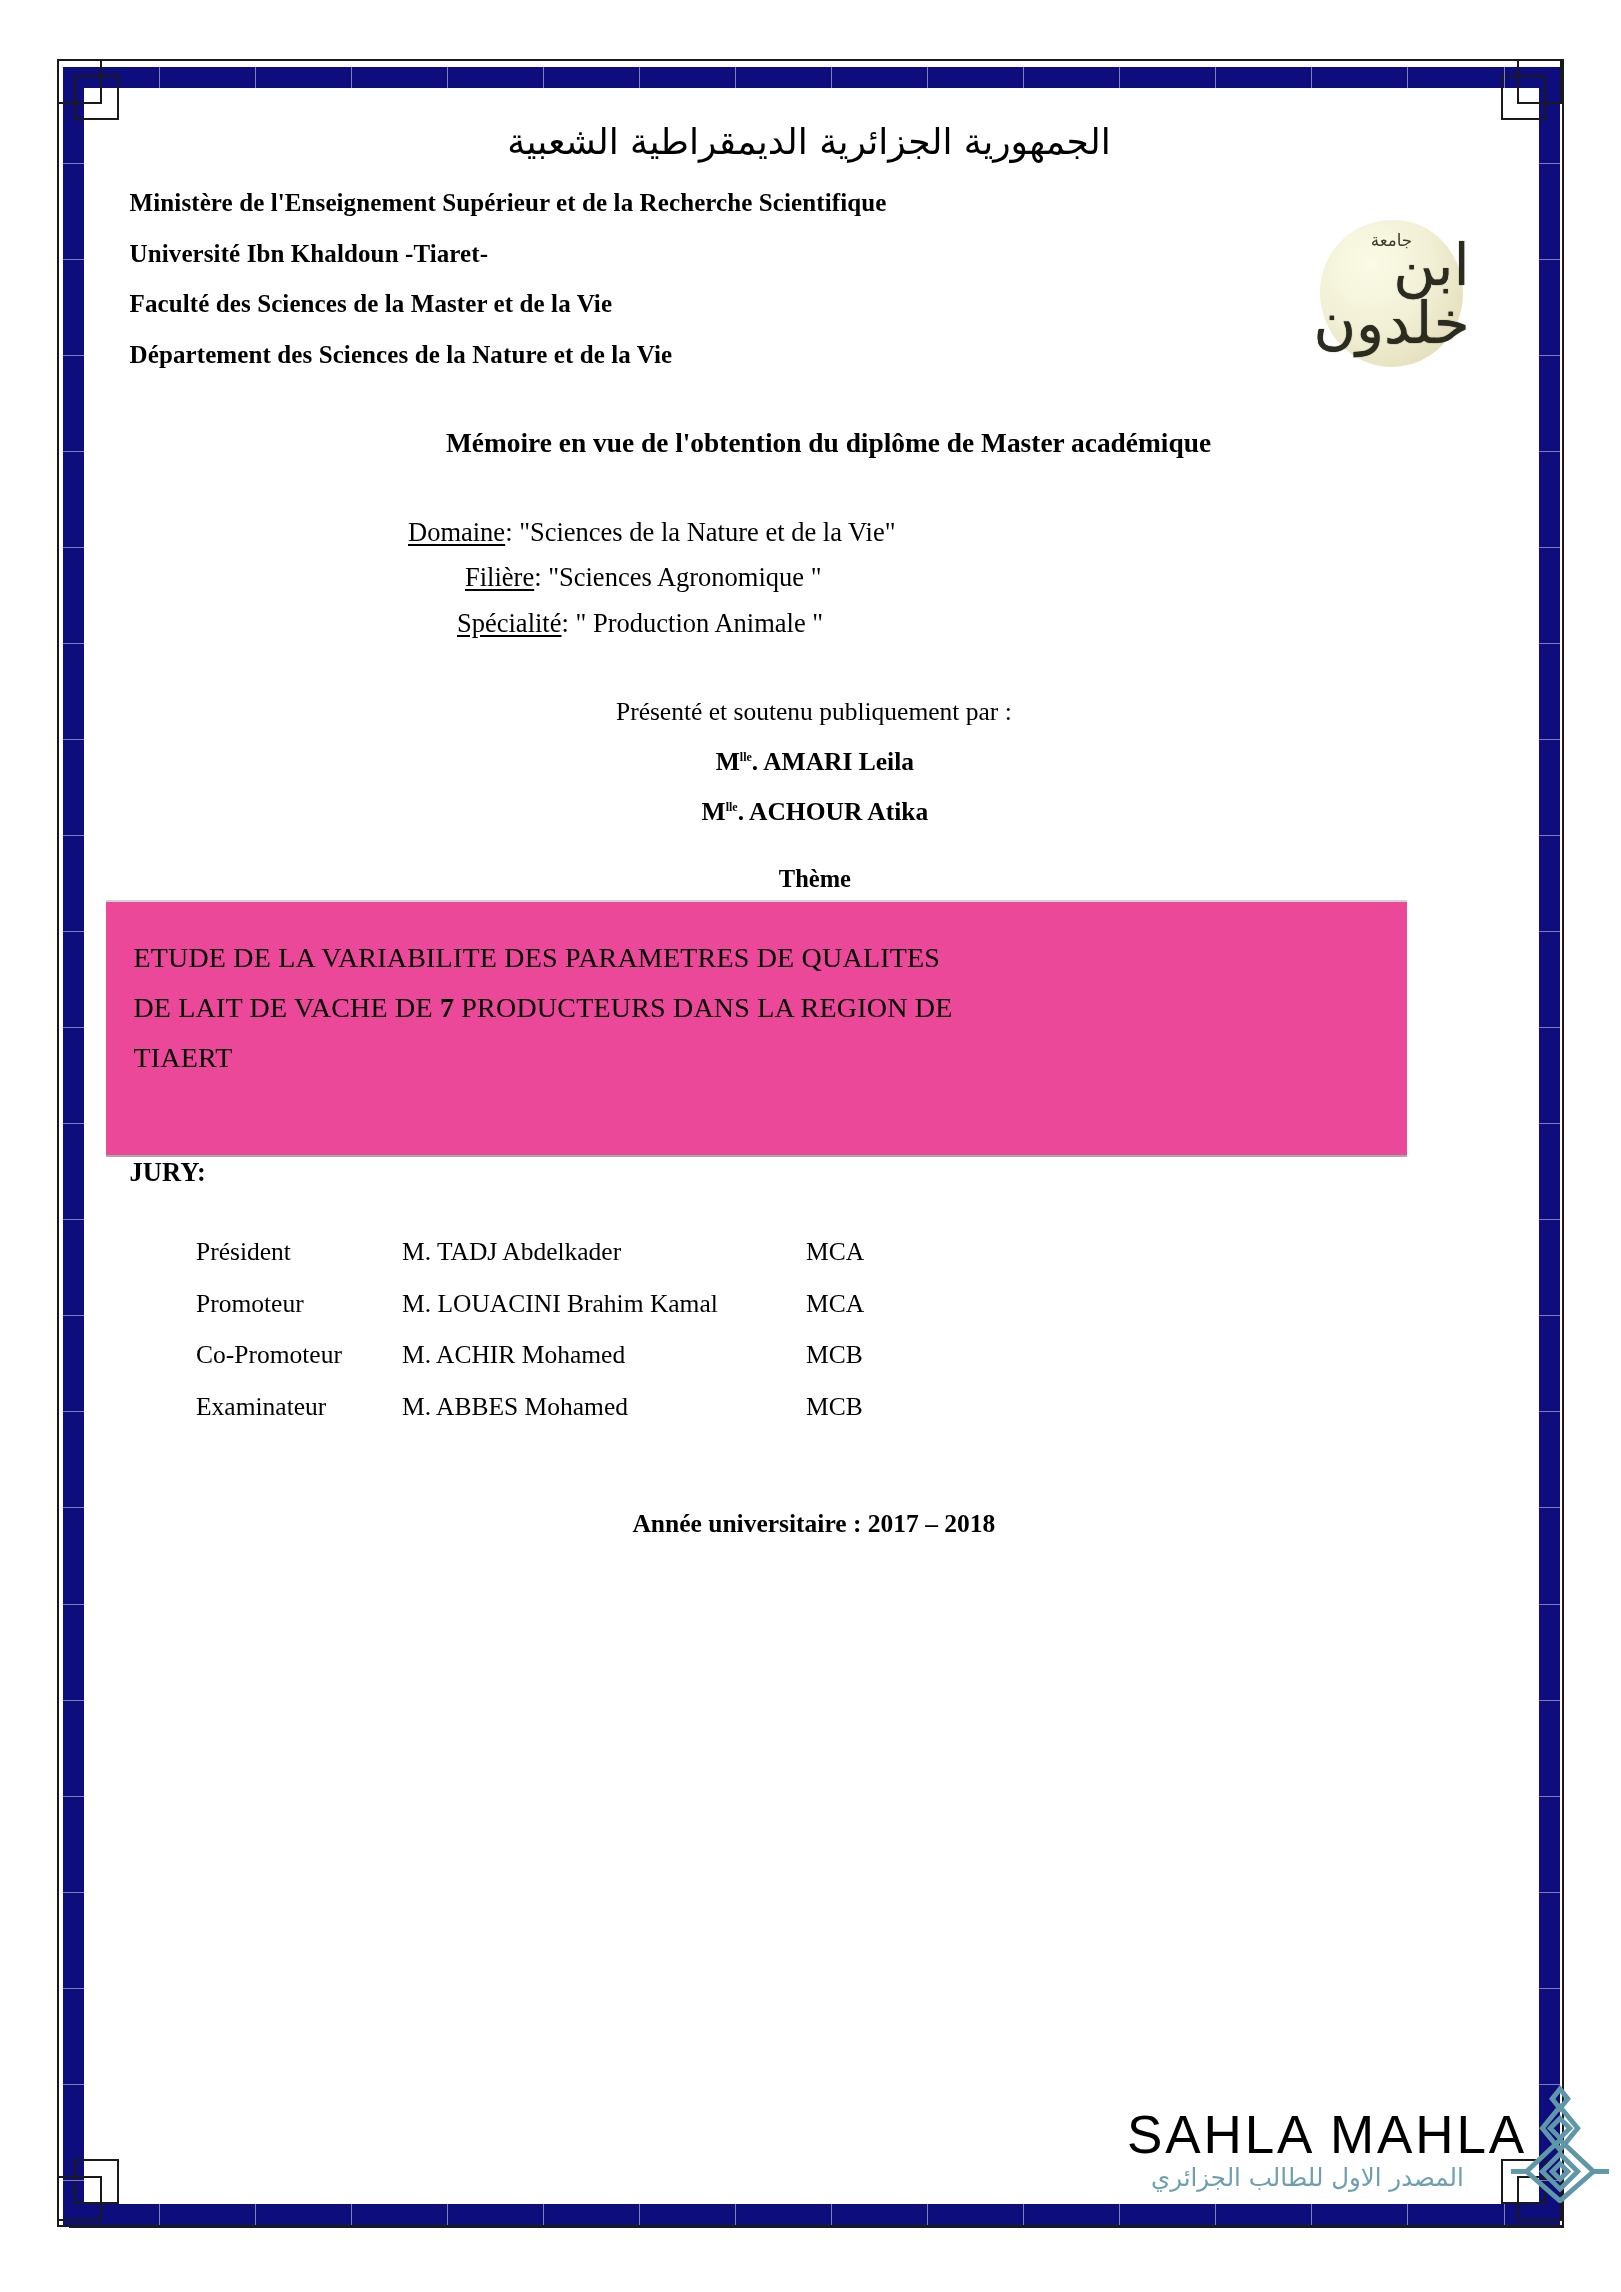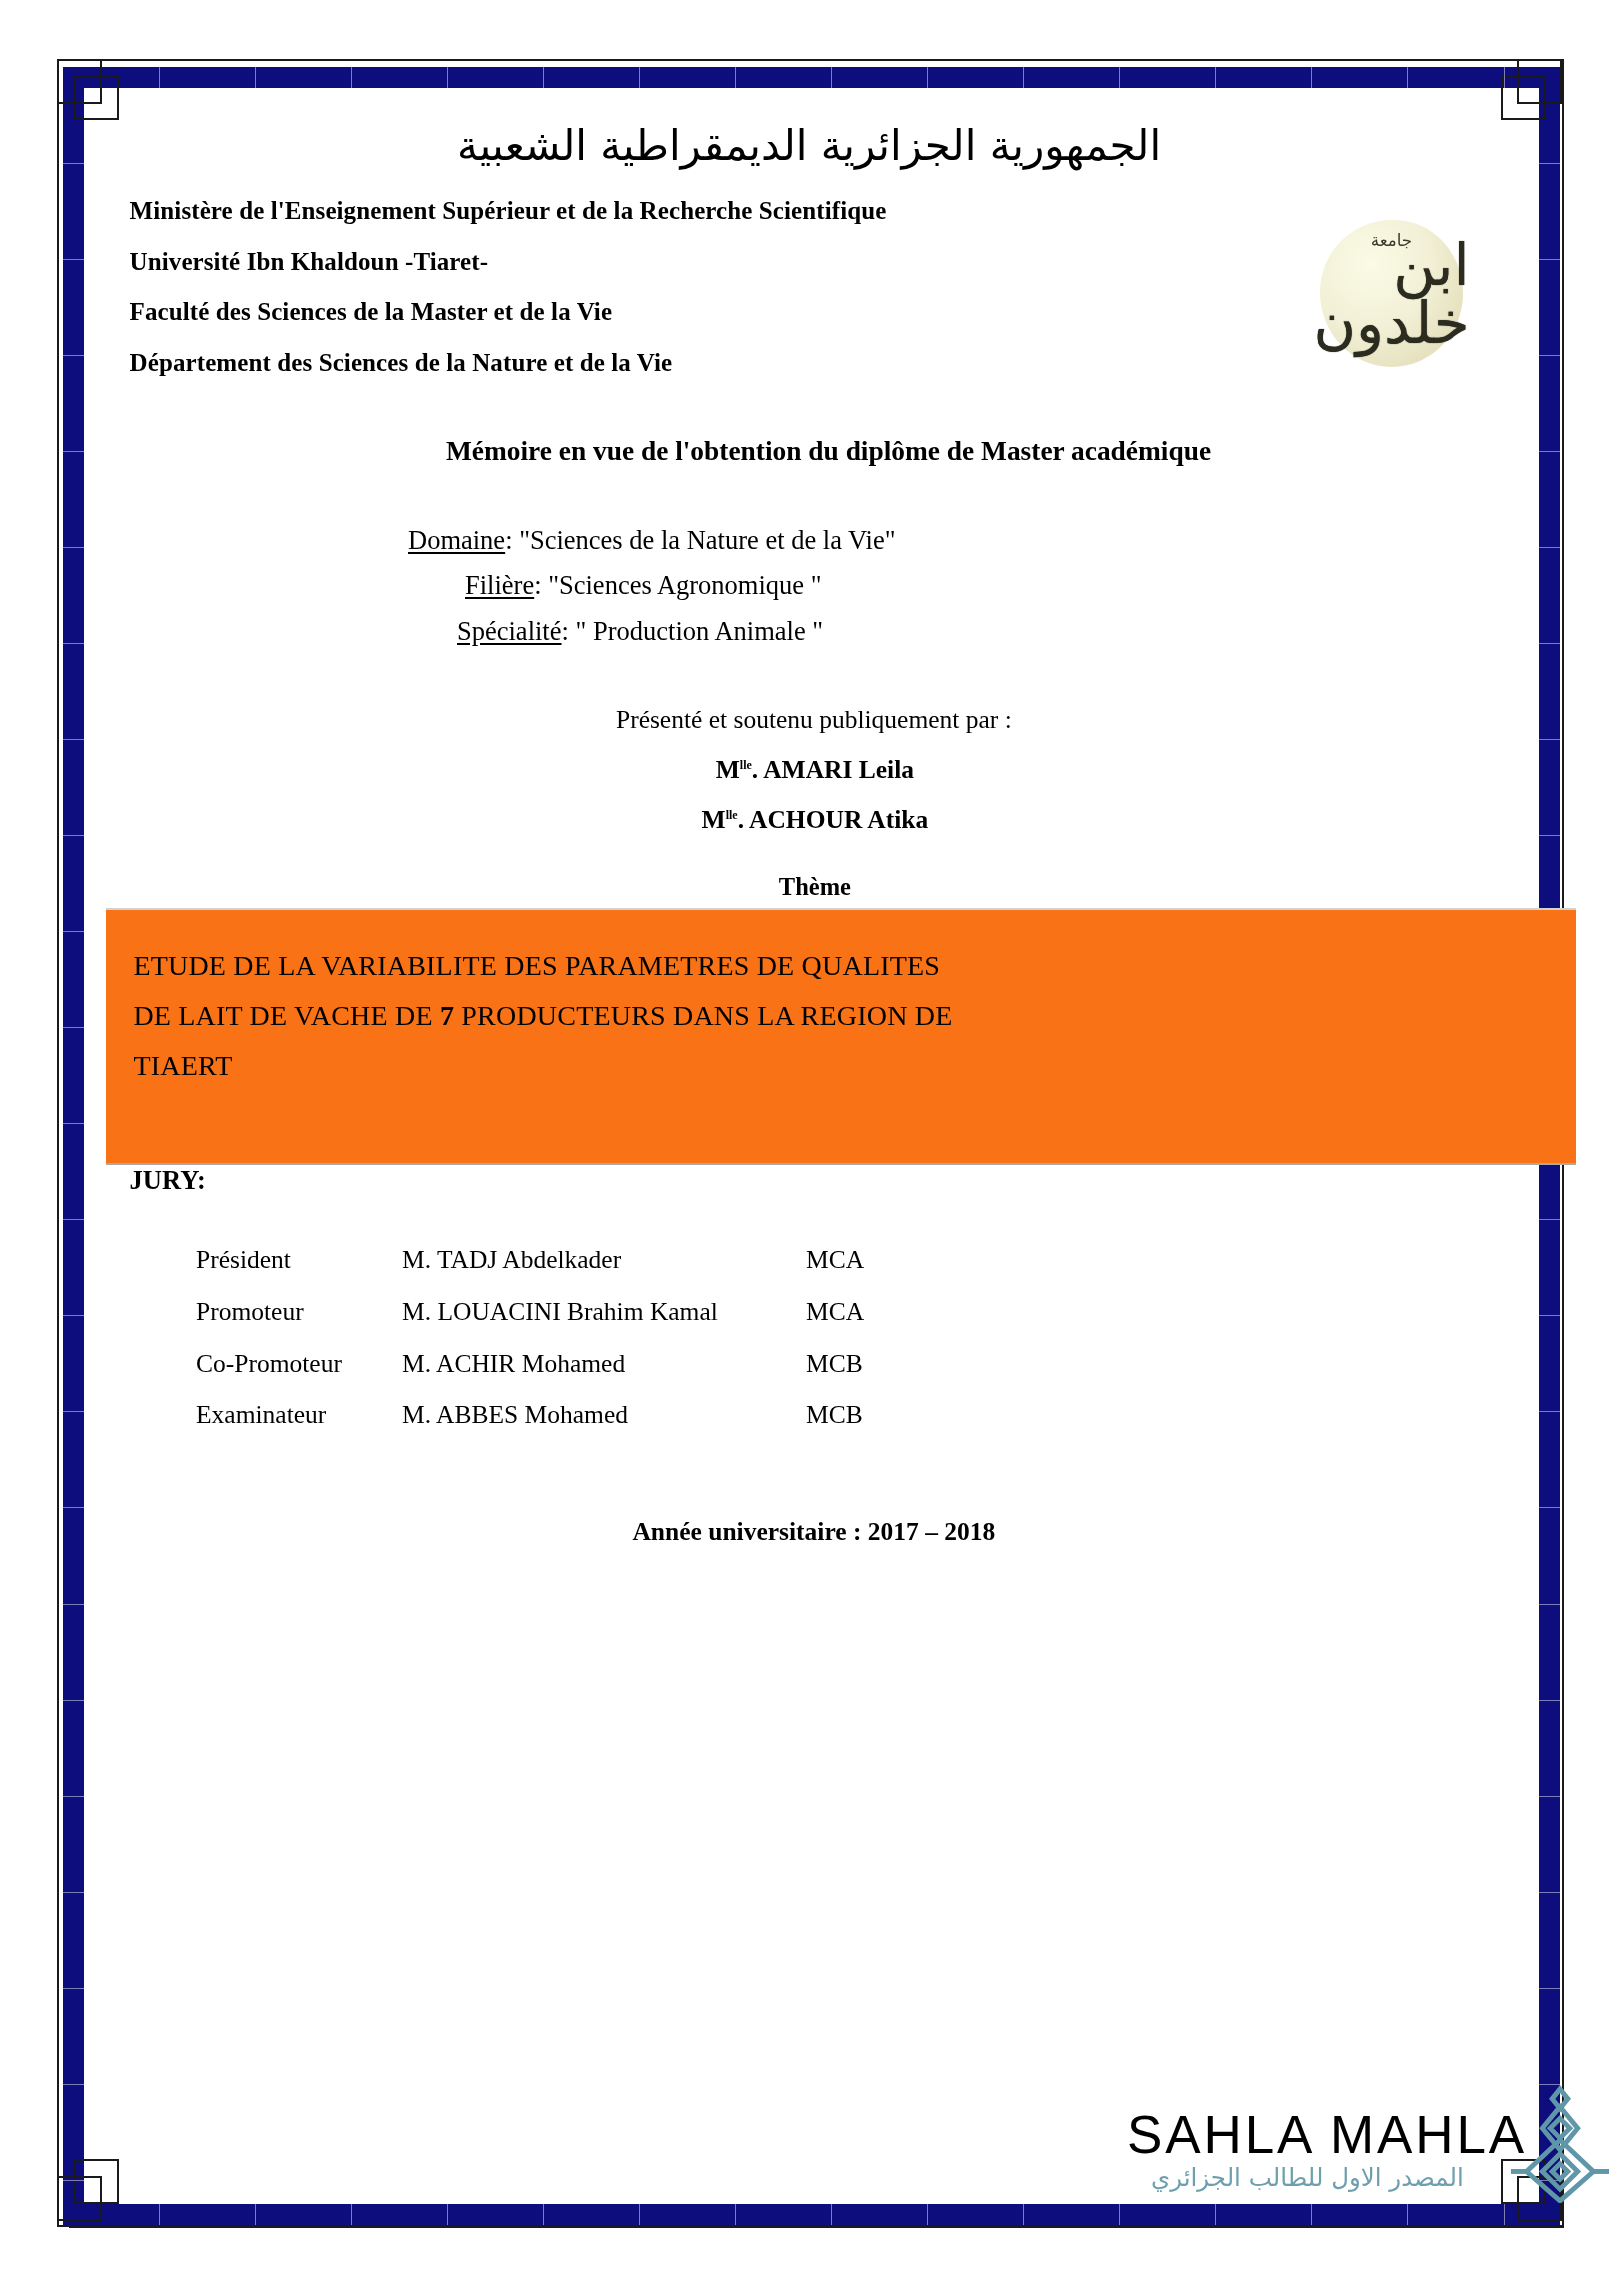--- a/index.html
+++ b/index.html
@@ -71,21 +71,21 @@
     left: 108px;
     top: 118px;
     width: 1402px;
     height: 2039px;
   }
 
   .arabic-title {
     font-family: "DejaVu Sans", sans-serif;
     direction: rtl;
     text-align: center;
-    font-size: 42px;
+    font-size: 36px;
     line-height: 1.35;
     margin: 0;
     padding: 0 0 5.9px 0;
     color: #000;
   }
 
   .hdr-lines {
     margin-top: 17.6px;
     padding-left: 21.6px;
   }
@@ -174,23 +174,23 @@
     text-align: center;
     font-weight: bold;
     font-size: 24.5px;
     margin-top: 38px;
     padding-left: 11.8px;
   }
 
   .theme-box {
     margin-top: 7.8px;
     margin-left: -2px;
-    width: 1470px;
+    width: 1301px;
     min-height: 257px;
-    background: #f97316;
+    background: #ec4899;
     border-top: 2px solid #d2d2d2;
     border-bottom: 2px solid #a9a9a9;
     box-sizing: border-box;
     padding: 31px 27.4px 23.5px 27.4px;
   }
   .theme-line {
     font-size: 28px;
     line-height: 1.78;
     letter-spacing: 0.2px;
   }

